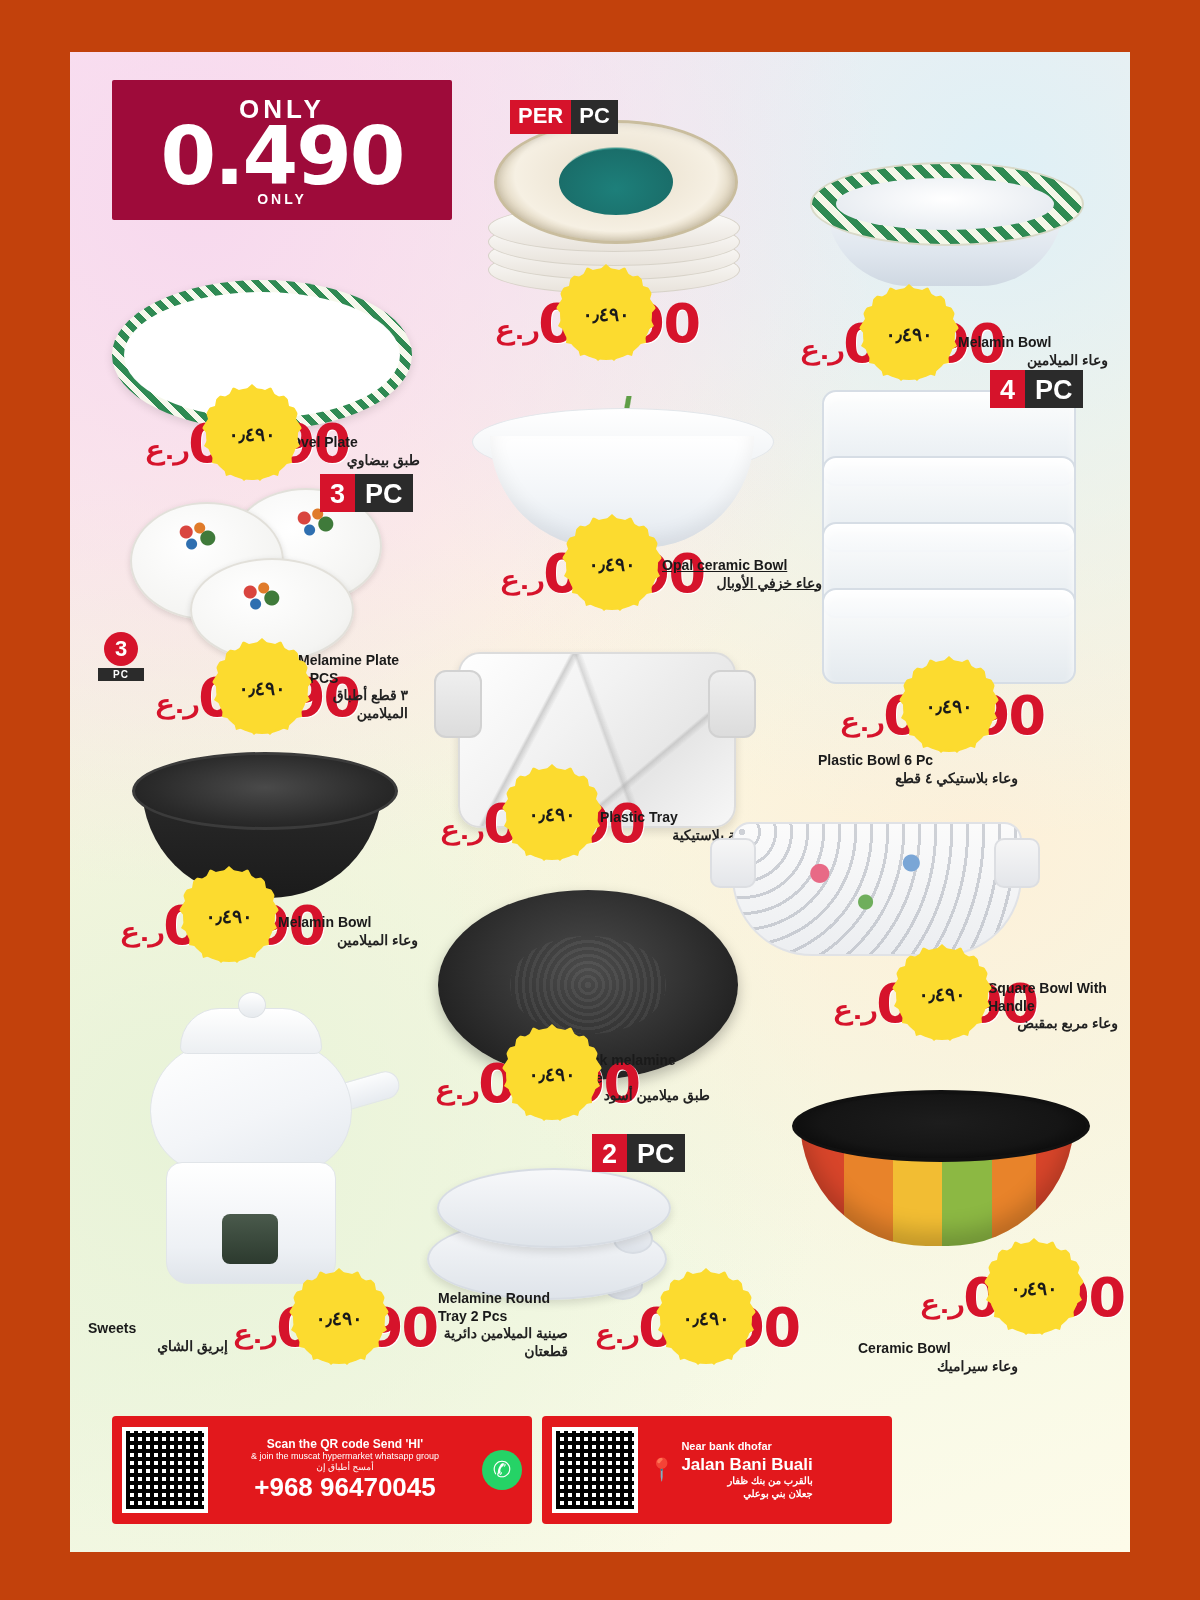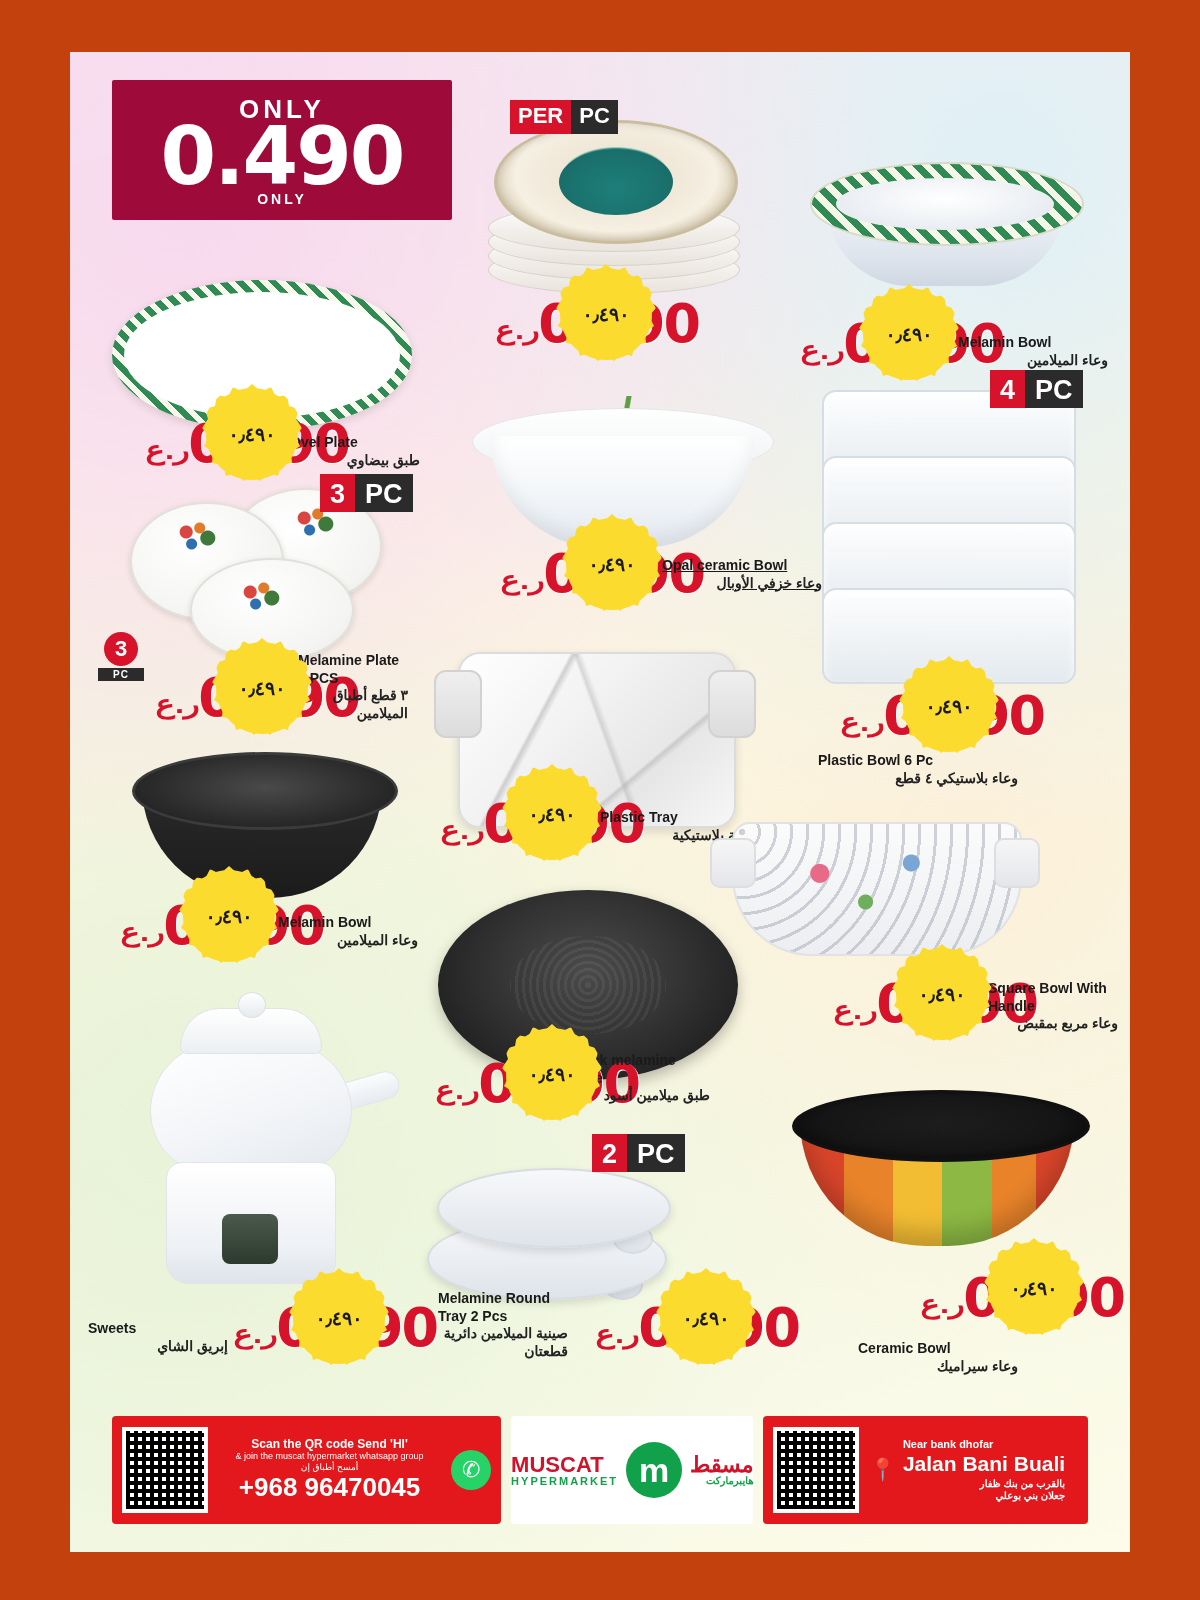--- a/index.html
+++ b/index.html
@@ -519,21 +519,21 @@
     color:#fff; font-size: 34px; font-weight: bold;
     display:flex; align-items:center; justify-content:center;
   }
   .brand .bt { color:#d0122b; font-weight:bold; font-size: 22px; line-height:1; }
   .brand .bt small { display:block; font-size: 11px; letter-spacing: 2px; color:#12a14b; }
   .brand .ar { color:#d0122b; font-weight:bold; font-size: 22px; line-height:1; direction: rtl; }
   .brand .ar small { display:block; font-size:10px; color:#12a14b; }
   .loc { display:flex; align-items:center; gap:6px; }
   .pin { font-size: 22px; }
   .locs { font-size: 11px; font-weight: bold; line-height:1.25; }
-  .locs .big { font-size: 21px; display:block; }
+  .locs .big { font-size: 17px; display:block; }
   .locs .ars { font-size: 10px; display:block; direction: rtl; }
 </style>
 </head>
 <body>
 
 <div class="page">
   <div class="flyer">
 
     <div class="onlybox">
       <div class="only">ONLY</div>
@@ -794,33 +794,20 @@
           <div class="scan">
             <span>Scan the QR code Send 'HI'</span>
             <span class="sub">&amp; join the muscat hypermarket whatsapp group</span>
             <span class="sub">أمسح أطباق إن</span>
           </div>
           <div class="phone">+968 96470045</div>
         </div>
         <div class="wa">✆</div>
       </div>
 
-      <div class="fmid">
-        <div class="brand">
-          <div class="bt">
-            <span>MUSCAT</span>
-            <small>HYPERMARKET</small>
-          </div>
-          <div class="mlogo">m</div>
-          <div class="ar">
-            <span>مسقط</span>
-            <small>هايبرماركت</small>
-          </div>
-        </div>
-      </div>
 
       <div class="fbox right">
         <div class="qr"></div>
         <div class="loc">
           <div class="pin">📍</div>
           <div class="locs">
             <span>Near bank dhofar</span>
             <span class="big">Jalan Bani Buali</span>
             <span class="ars">بالقرب من بنك ظفار</span>
             <span class="ars">جعلان بني بوعلي</span>

